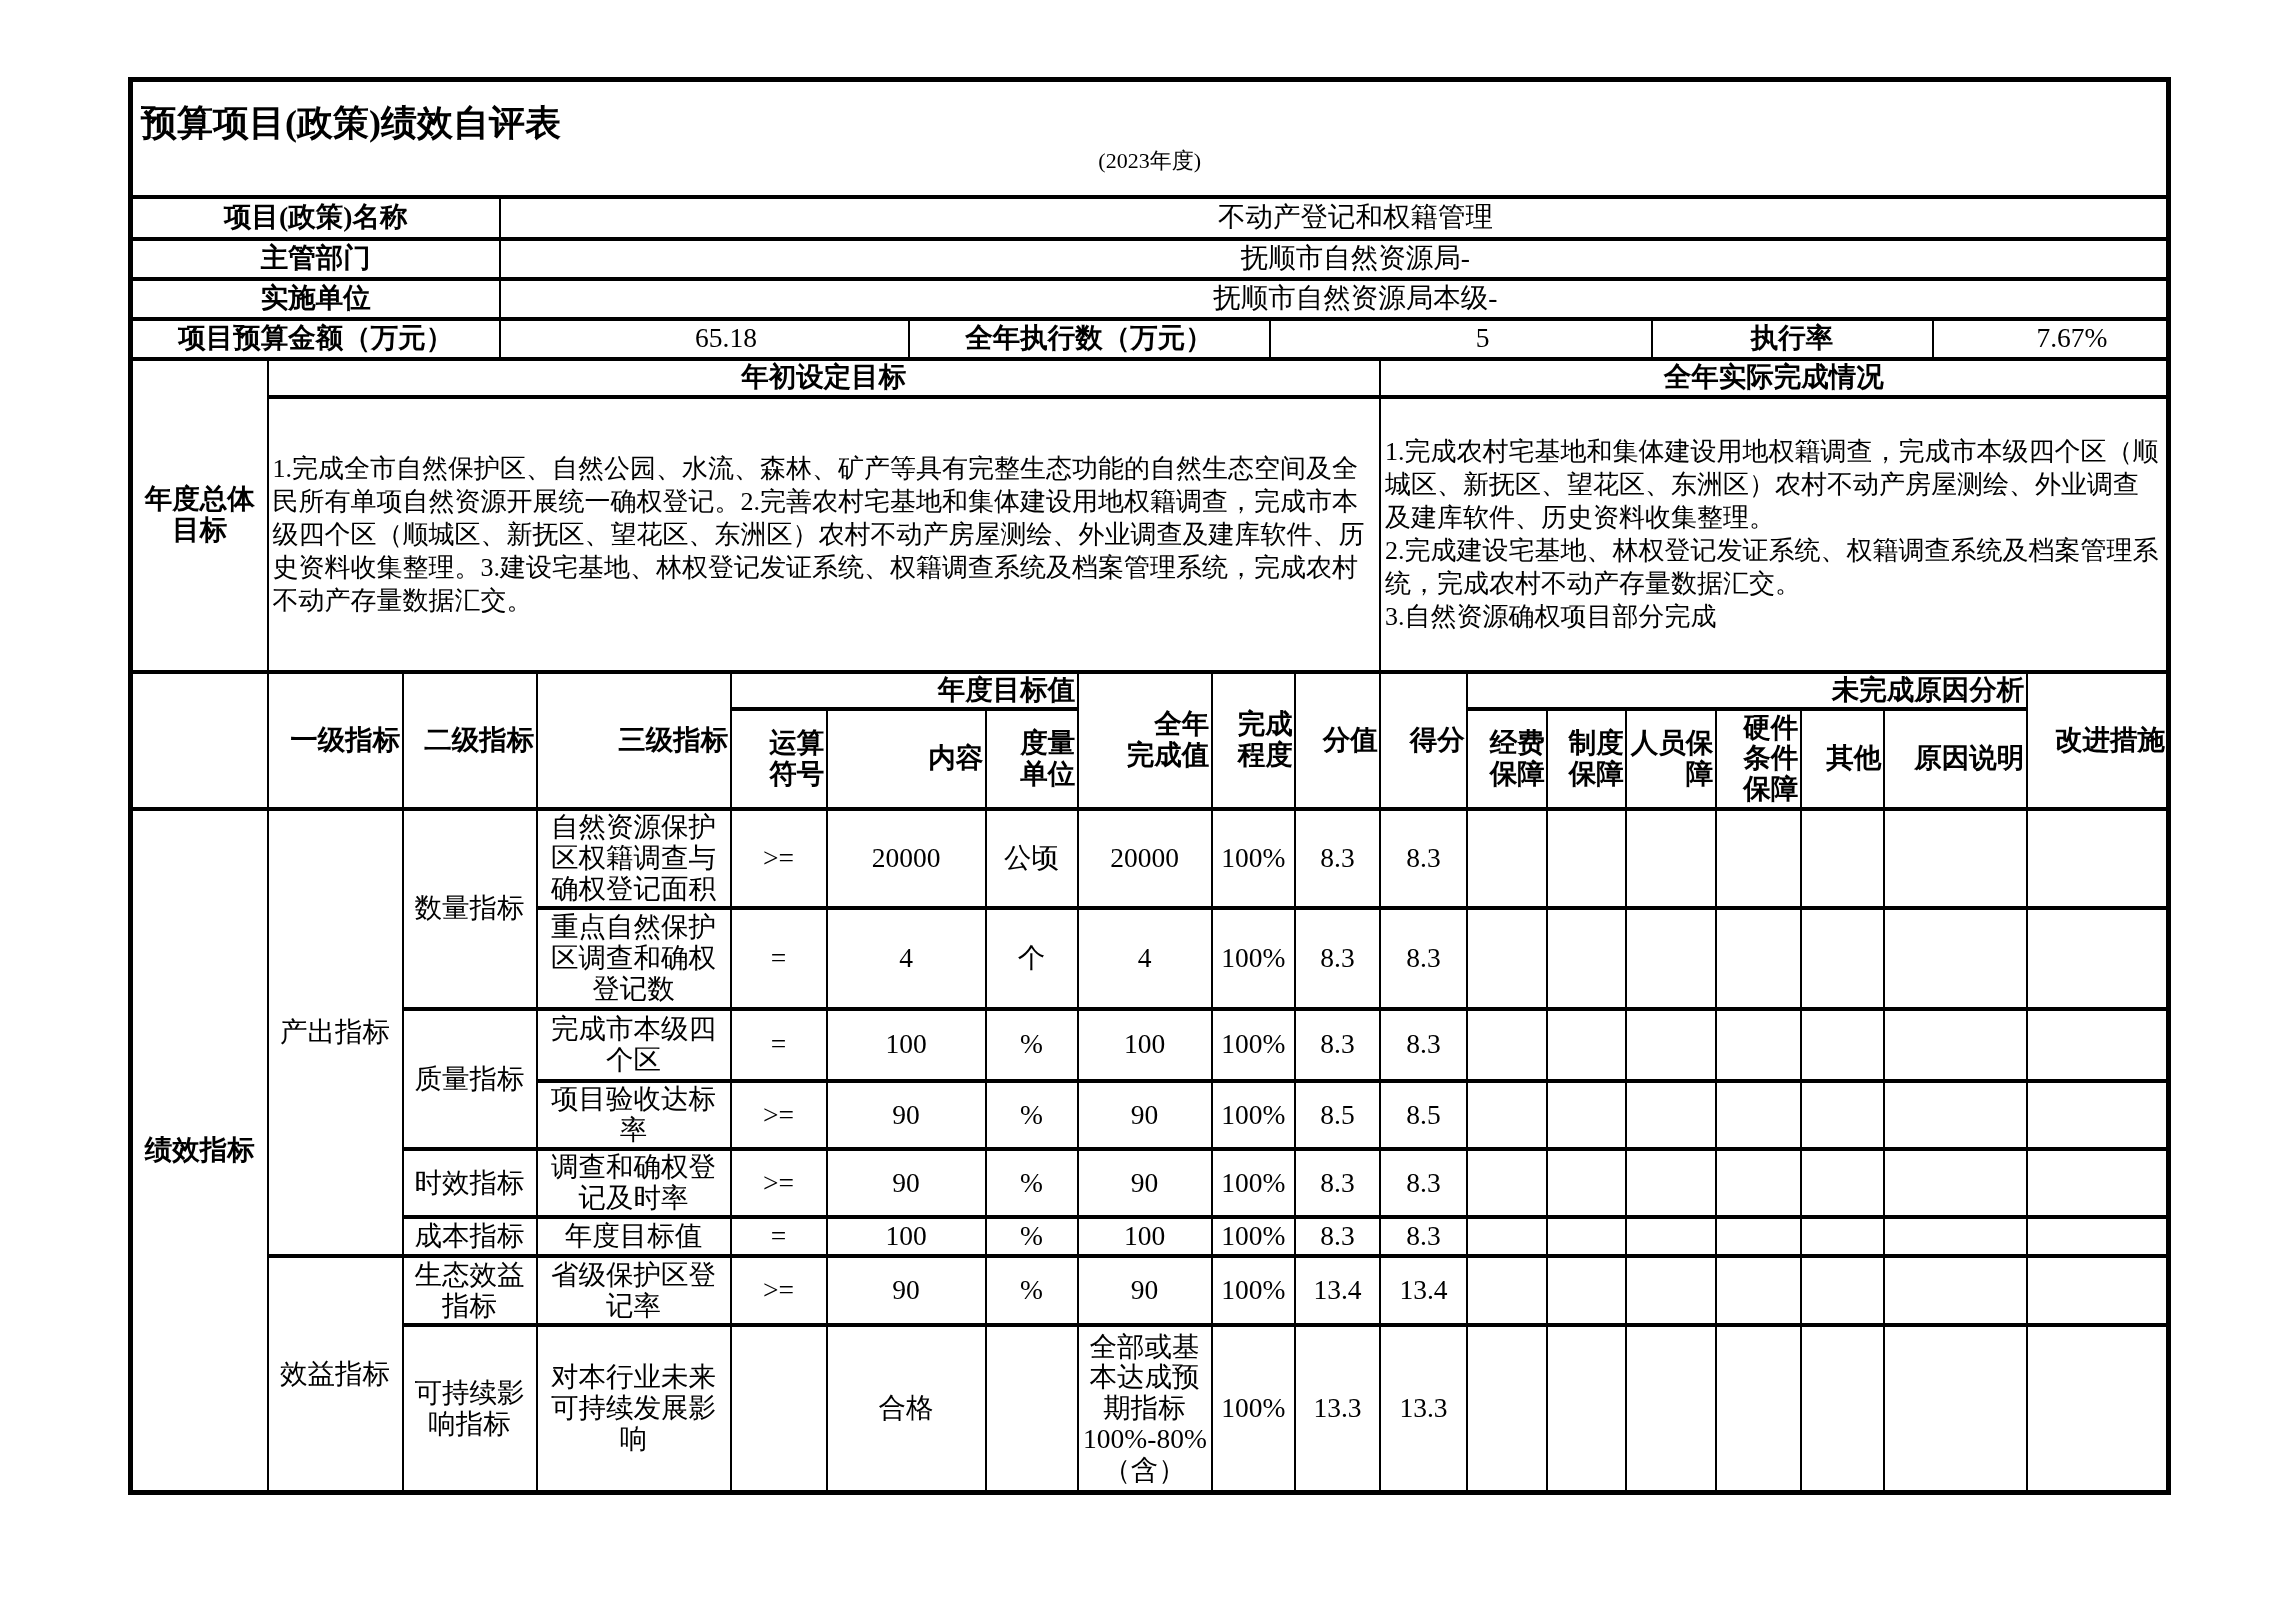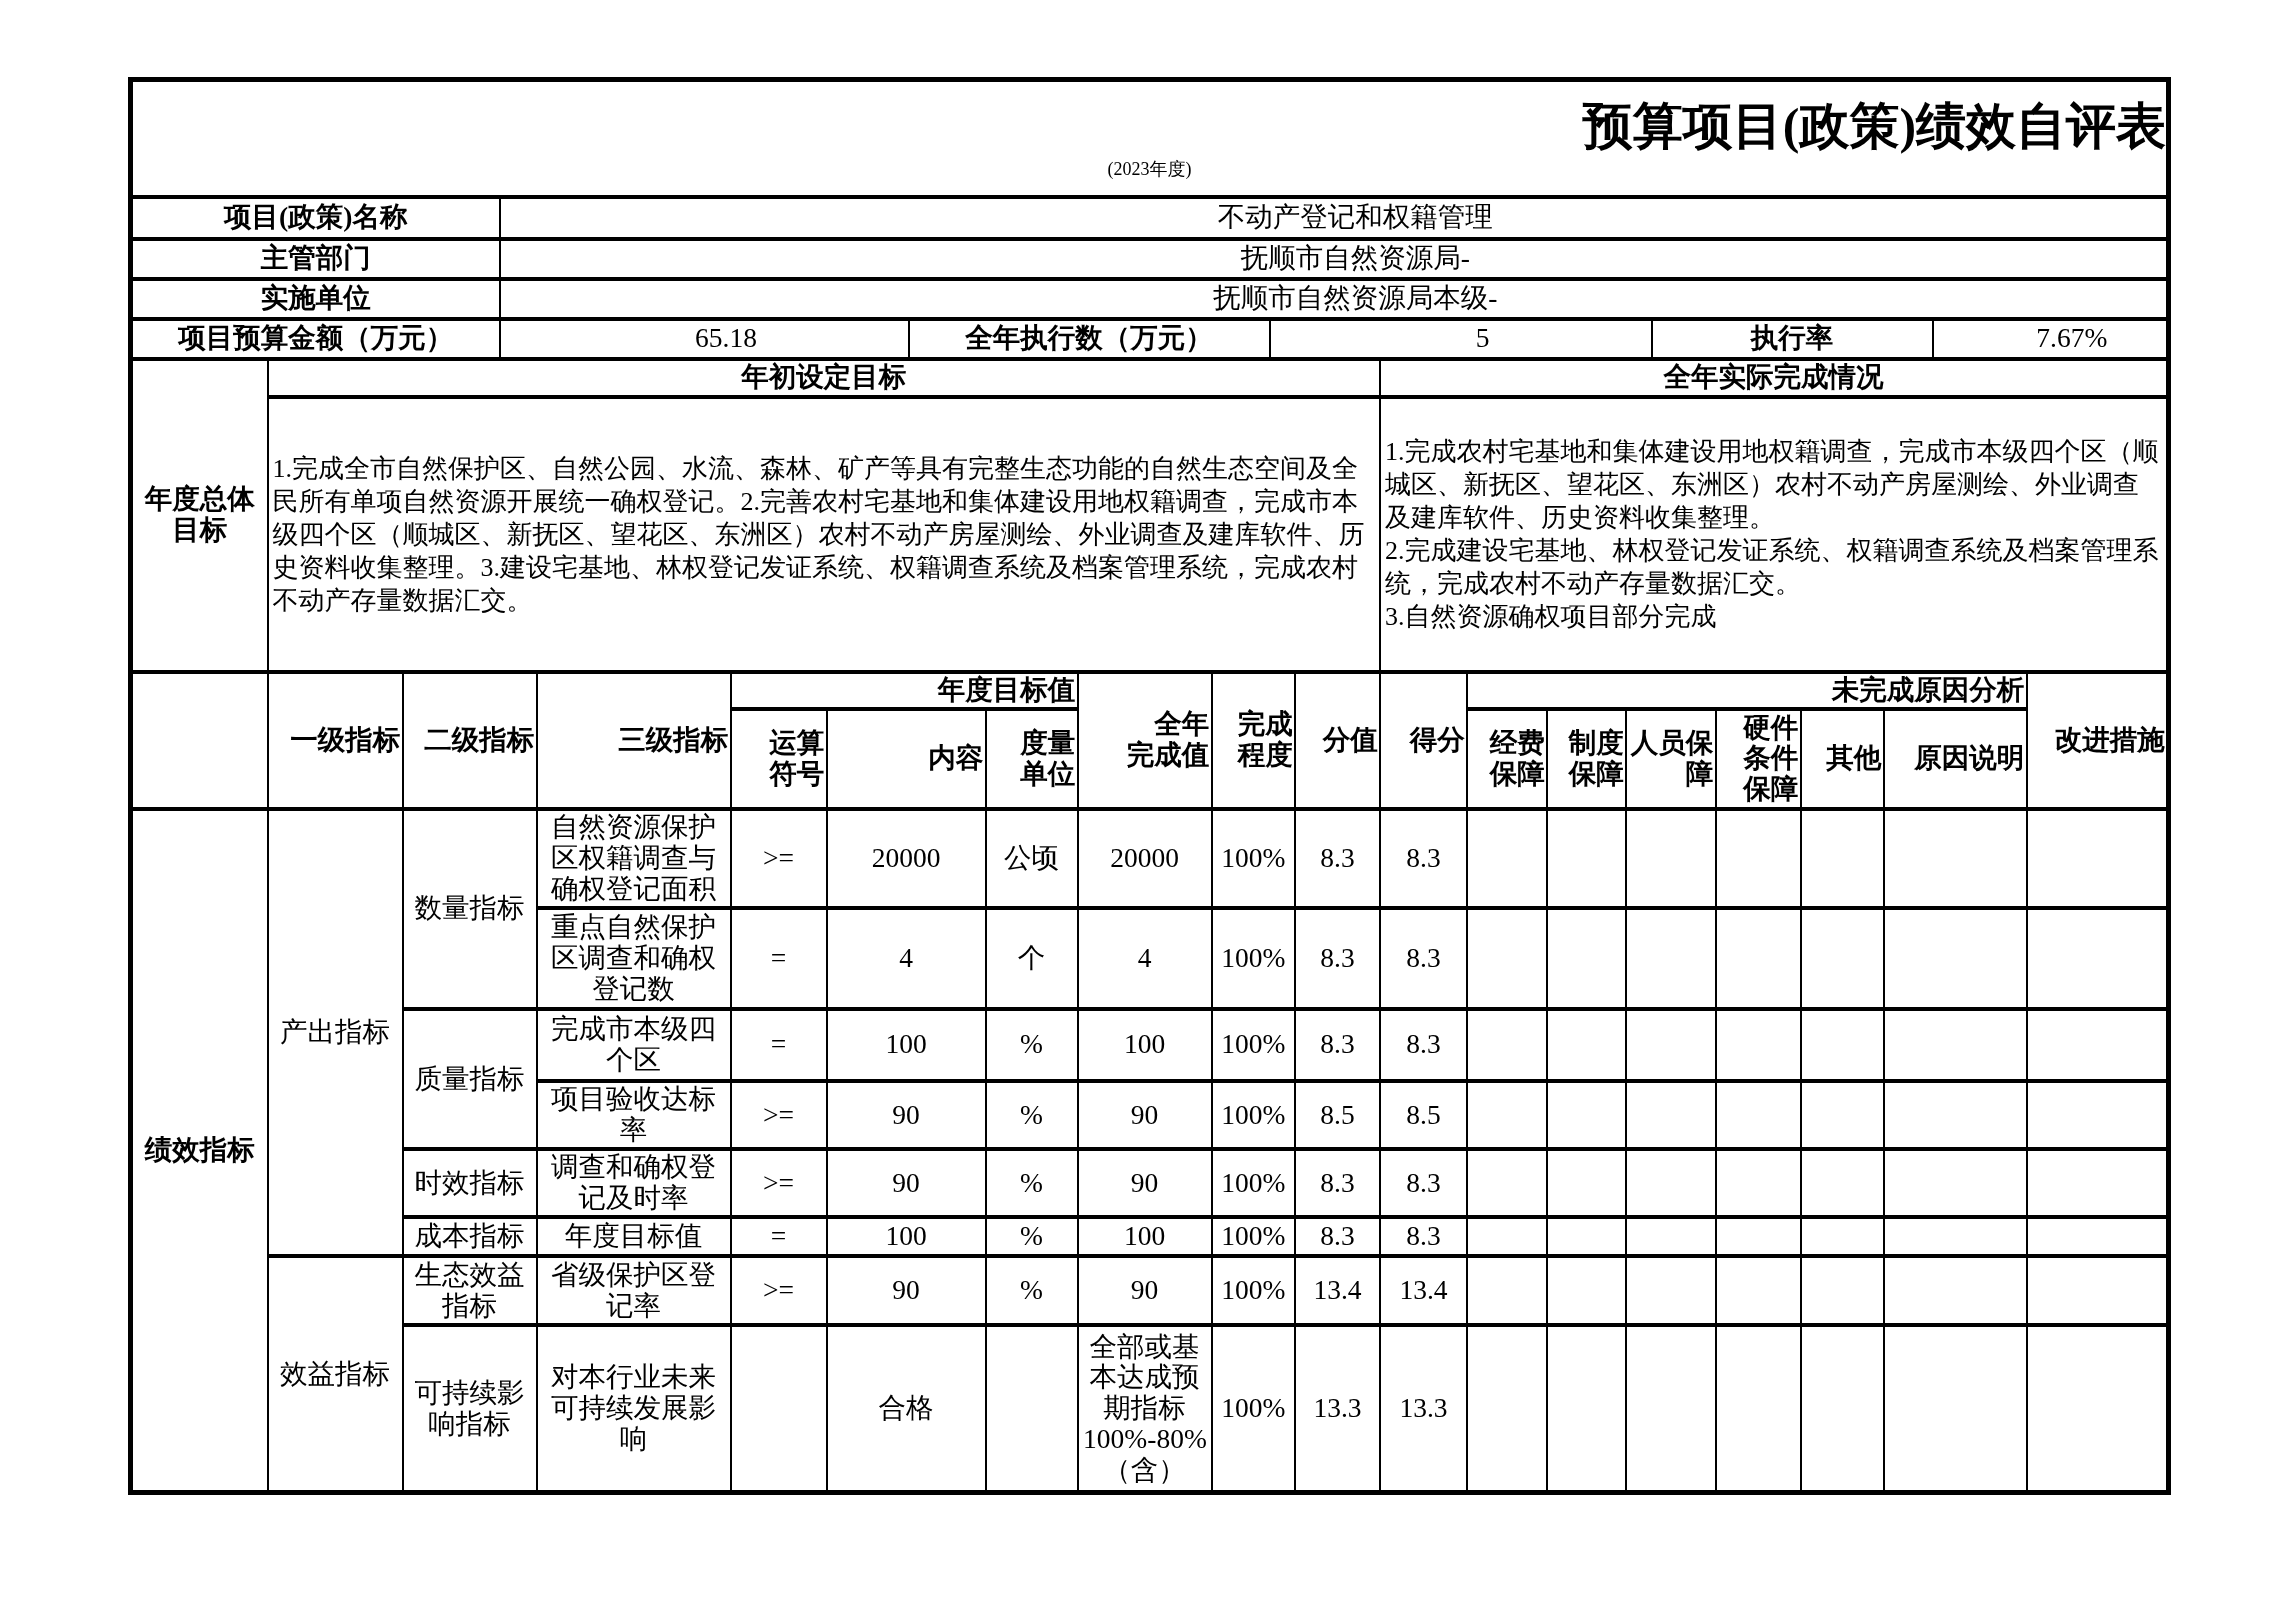--- a/index.html
+++ b/index.html
@@ -5,22 +5,22 @@
   html,body { margin:0; padding:0; background:#ffffff; }
   body { width:2295px; height:1623px; position:relative;
          font-family:"Liberation Serif","DejaVu Serif",serif; color:#000; }
   table.doc { position:absolute; left:128px; top:77px; width:2037px;
               border-collapse:collapse; table-layout:fixed;
               border:5.9px solid #000; }
   td { border:2px solid #000; border-top-width:4.6px; border-bottom-width:4.6px;
        vertical-align:middle; padding:1.3px 3.9px; color:#000;
        font-size:27.5px; line-height:1.12; overflow:hidden; }
   td.titlecell { padding:6.5px 0; }
-  .title  { font-size:50px; font-weight:bold; text-align:right; line-height:1.2;padding-left:8px; }
-  .subtitle { font-size:18px; text-align:center; line-height:1.2; margin-top:2.6px; }
+  .title  { font-size:36px; font-weight:bold; text-align:left; line-height:1.2;padding-left:8px; }
+  .subtitle { font-size:22px; text-align:center; line-height:1.2; margin-top:2.6px; }
   td.lbl { font-weight:bold; text-align:center; }
   td.val { text-align:center;padding-left:48px; }
   td.hd  { font-weight:bold; text-align:right; padding:1.3px 1.3px; }
   td.goalbody { vertical-align:middle; text-align:left; }
   .goaltext { font-size:26px; line-height:33px; text-align:left; }
   td.l { text-align:center; padding:1.3px 4.6px;margin-left:8px; }
   td.c { text-align:center; }
   .prewrap { white-space:pre-line; }
 </style>
 </head>

